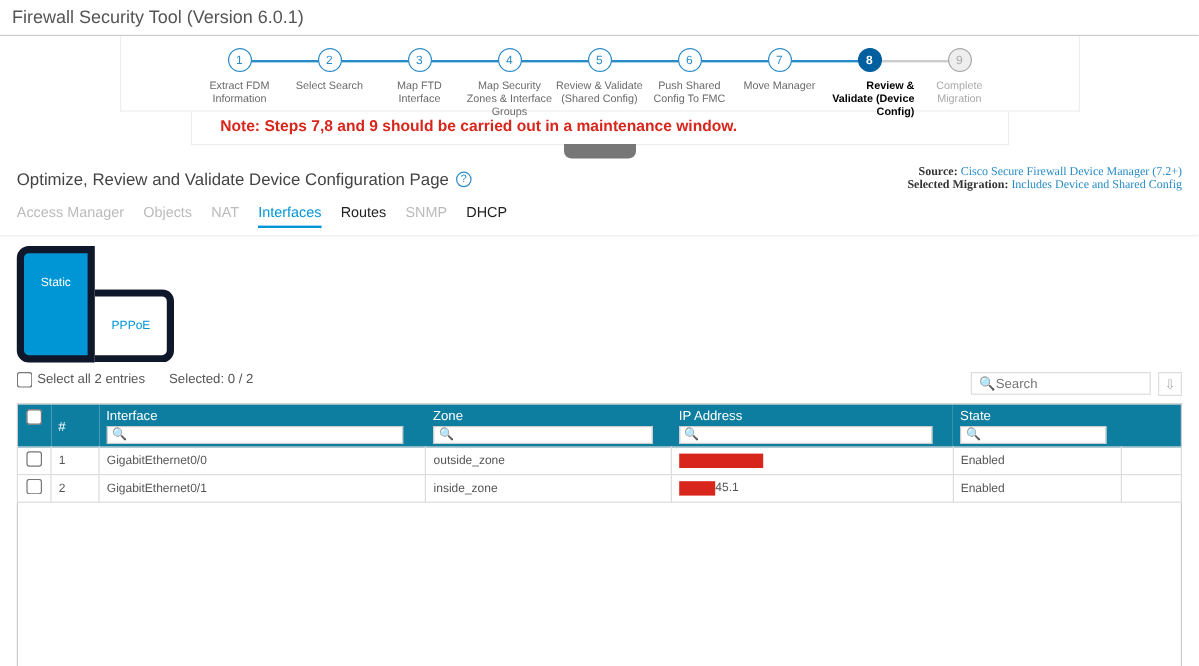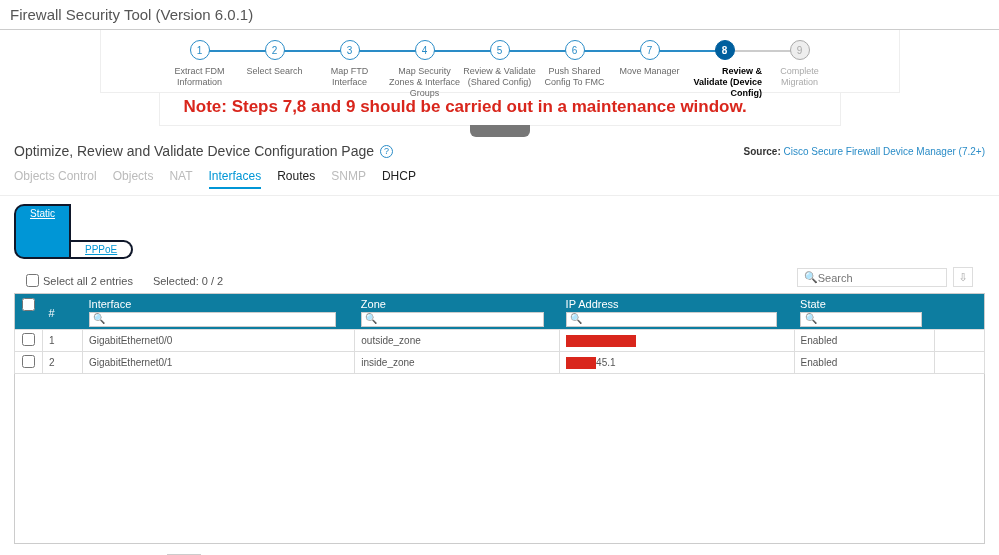--- a/index.html
+++ b/index.html
@@ -11,39 +11,39 @@
     .step .circle { width: 20px; height: 20px; border-radius: 50%; border: 1.5px solid #2a8cc7; color: #2a8cc7; display: flex; align-items: center; justify-content: center; font-size: 10px; background: #fff; position: relative; z-index: 2; }
     .step.active .circle { background: #005f9e; border-color: #005f9e; color: #fff; font-weight: bold; }
     .step.active .slabel { color: #000; font-weight: bold; text-align: right; }
     .step.disabled .circle { border-color: #aaa; color: #aaa; background:#eee;}
     .step.disabled .slabel { color: #aaa; }
     .step .slabel { font-size: 9px; text-align: center; margin-top: 6px; color: #6a6a6a; line-height: 1.2; height: 22px;}
     .step .line { position: absolute; top: 10px; left: 50%; width: 75px; height: 1.5px; background: #2a8cc7; z-index:1;}
     .step:last-child .line{ display:none;}
     .step.disabled .line, .step.pre-disabled .line{ background:#ccc;}
     .note-row{ display:flex; justify-content:center;}
-    .note { color: #d9261c; font-size: 17px; padding: 4px 0 8px 24px; width:682px;  border:1px solid #eee; border-top:none; font-weight:bold;}
+    .note { color: #d9261c; font-size: 13px; padding: 4px 0 8px 24px; width:682px;  border:1px solid #eee; border-top:none; font-weight:bold;}
     .handle-wrap{display:flex; justify-content:center;}
     .handle { width: 60px; height: 12px; background: #777; border-radius: 0 0 6px 6px; margin: -1px auto 6px; }
     .page-row { display: flex; align-items: center; padding: 0 14px 4px; }
     .page-title { font-size: 14px; color: #444; font-weight: 400; flex: 0 0 auto; }
     .info-icon { width: 13px; height: 13px; border: 1px solid #2a8cc7; border-radius: 50%; color: #2a8cc7; font-size: 9px; display: inline-flex; align-items: center; justify-content: center; margin-left: 6px; }
-    .meta { margin-left: auto; text-align: right; font-size: 10px; }
+    .meta { margin-left: auto; text-align: right; font-size: 10px; font-family: Liberation Serif, serif; }
     .meta a { color: #2a8cc7; text-decoration: none; }
     .tabs { display: flex; gap: 16px; padding: 6px 14px  ; border-bottom: 1px solid #eee; font-size: 12px; }
     .tab { color: #bbb; cursor: pointer; padding-bottom:4px;}
     .tab.enabled{ color:#222;}
     .tab.active { color: #0096d6; border-bottom: 2px solid #0096d6; }
     .tab .badge { background: #bbb; color: #fff; border-radius: 50%; width: 12px; height: 12px; display: inline-flex; align-items:center; justify-content:center; font-size:8px; margin-left:2px;}
     .subtabs { display: flex; gap: 0; padding: 8px 14px 4px; font-size: 11px; }
-    .pill { border: 2px solid #0f172a; padding: 2px 14px; font-size:10px; cursor:pointer;text-decoration:underline;}
+    .pill { border: 6px solid #0f172a; padding: 19px 14px; font-size:10px; cursor:pointer;}
     .pill.first{ border-radius:10px 0 0 10px;}
     .pill.last{ border-radius:0 10px 10px 0; border-left:none; color:#0096d6;margin-top:36px;}
     .pill.active { background: #0096d6; color: #fff; }
-    .sel-row { display: flex; align-items: flex-end; padding: 4px 26px 6px; font-size: 11px; color: #555; }
+    .sel-row { display: flex; align-items: flex-start; padding: 4px 14px 6px; font-size: 11px; color: #555; }
     .sel-row input[type=checkbox]{ margin-right:4px;}
     .selcount{ margin-left:20px;}
     .search-box { margin-left: auto; display: flex; align-items: center; border: 1px solid #ddd; padding: 2px 6px; width: 150px; color:#aaa;}
     .search-box input{ border:none; outline:none; width:100%; font-size:11px;}
     .dl { width:20px; height:20px; border:1px solid #ddd; margin-left:6px; display:flex; align-items:center; justify-content:center; color:#aaa;}
     .table-wrap{ padding:0 14px;}
     table { width: 100%; border-collapse: collapse; border:1px solid #ccc;}
     thead { background: #0d7da0; color: #fff; }
     th { text-align: left; font-weight: normal; font-size: 11px; padding: 4px 6px 2px; border-right:none;}
     th .hfilter{ display:block; width:95%; height:15px; background:#fff; border:1px solid #ccc; margin-top:2px; font-size:10px; color:#aaa; padding-left:4px;}
@@ -119,25 +119,26 @@
   </div>
 <div class="handle-wrap">
     <div class="handle"></div>
   </div>
 
 <div class="page-row">
   <div class="page-title">Optimize, Review and Validate Device Configuration Page</div>
   <span class="info-icon">?</span>
   <div class="meta">
     <div><b>Source:</b> <a href="#">Cisco Secure Firewall Device Manager (7.2+)</a></div>
+    <div><b>Selected Migration:</b> <a href="#">Includes Device and Shared Config</a></div>
   </div>
 </div>
 
 <div class="tabs" id="tabs">
-    <div class="tab ">Objects Control</div>
+    <div class="tab ">Access Manager</div>
     <div class="tab ">Objects</div>
     <div class="tab ">NAT</div>
     <div class="tab active">Interfaces</div>
     <div class="tab enabled">Routes</div>
     <div class="tab ">SNMP</div>
     <div class="tab enabled">DHCP</div>
   </div>
 
 <div class="subtabs" id="subtabs">
     <div class="pill first active">Static</div>

